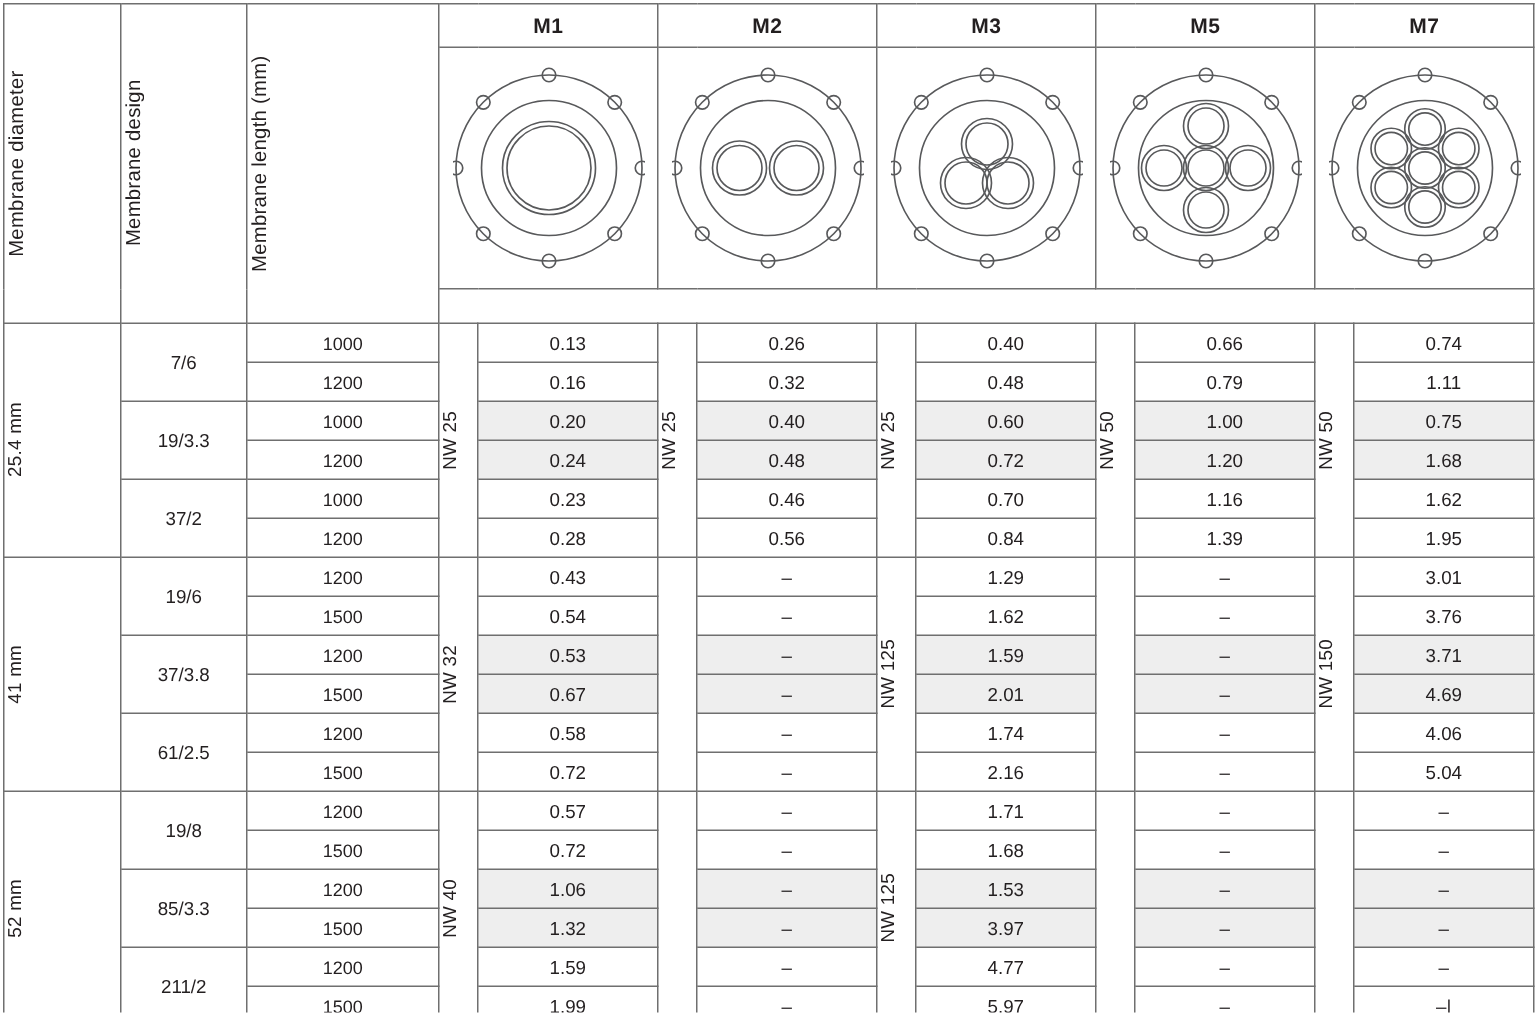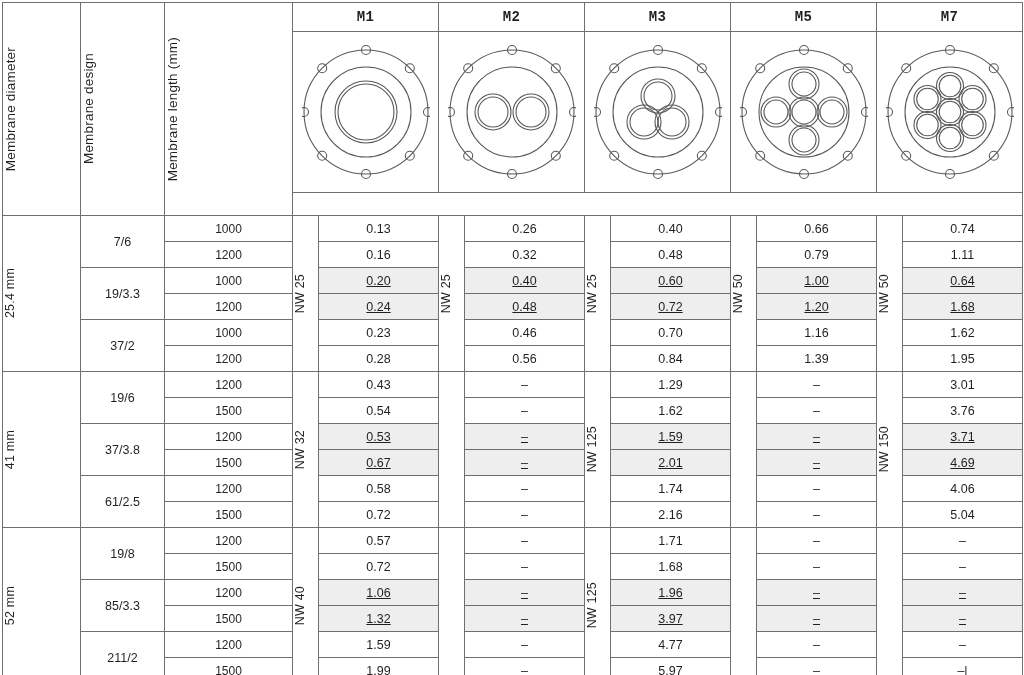--- a/index.html
+++ b/index.html
@@ -43,21 +43,20 @@
   .hdr-vert {
     font-size: 13.5px;
     height: 196px;
     font-weight: normal;
   }
   .modhdr {
     font-weight: bold;
     font-size: 14px;
     height: 28px;
     letter-spacing: .3px;
-    font-family: Liberation Mono, monospace;
   }
   .diagram-cell {
     height: 160px;
     padding: 0;
   }
   .surface-bar {
     background: #808285;
     color: #ffffff;
     font-size: 12.5px;
     height: 22px;
@@ -81,21 +80,20 @@
   }
   .nw .vert {
     font-size: 12.5px;
   }
   .val {
     font-size: 12.5px;
     height: 25px;
   }
   .val.shade {
     background: #eeeeee;
-    text-decoration: underline;
   }
   .blank {
     background: #ffffff;
     border: 1px solid #6f6f6f;
   }
   svg { display: block; margin: 0 auto; }
 </style>
 </head>
 <body>
 
@@ -293,21 +291,21 @@
           <td class="val">0.79</td>
           <td class="val">1.11</td>
         </tr>
         <tr>
           <td class="design" rowspan="2">19/3.3</td>
           <td class="len">1000</td>
           <td class="val shade">0.20</td>
           <td class="val shade">0.40</td>
           <td class="val shade">0.60</td>
           <td class="val shade">1.00</td>
-          <td class="val shade">0.64</td>
+          <td class="val shade">0.75</td>
         </tr>
         <tr>
           <td class="len">1200</td>
           <td class="val shade">0.24</td>
           <td class="val shade">0.48</td>
           <td class="val shade">0.72</td>
           <td class="val shade">1.20</td>
           <td class="val shade">1.68</td>
         </tr>
         <tr>
@@ -429,21 +427,21 @@
           <td class="val">–</td>
           <td class="val">1.68</td>
           <td class="val">–</td>
           <td class="val">–</td>
         </tr>
         <tr>
           <td class="design" rowspan="2">85/3.3</td>
           <td class="len">1200</td>
           <td class="val shade">1.06</td>
           <td class="val shade">–</td>
-          <td class="val shade">1.96</td>
+          <td class="val shade">1.53</td>
           <td class="val shade">–</td>
           <td class="val shade">–</td>
         </tr>
         <tr>
           <td class="len">1500</td>
           <td class="val shade">1.32</td>
           <td class="val shade">–</td>
           <td class="val shade">3.97</td>
           <td class="val shade">–</td>
           <td class="val shade">–</td>

